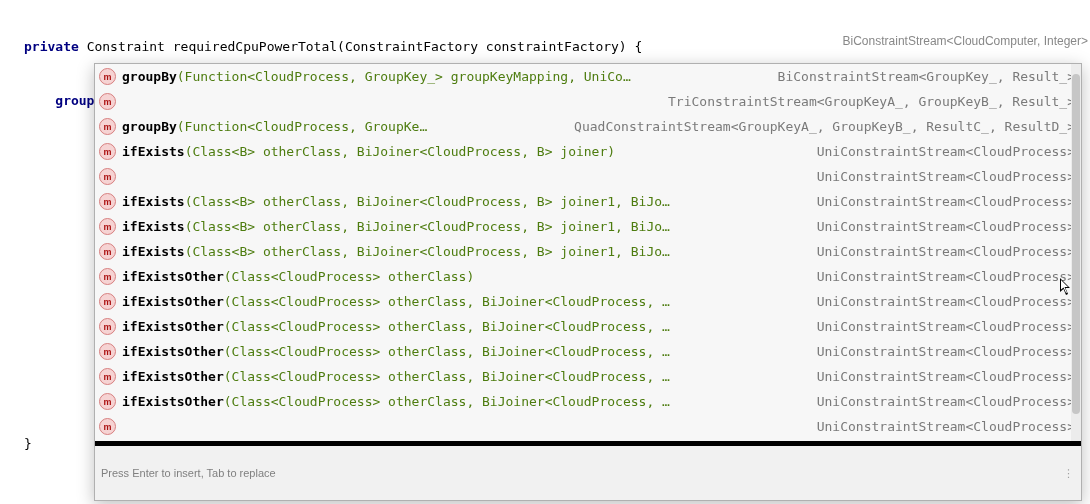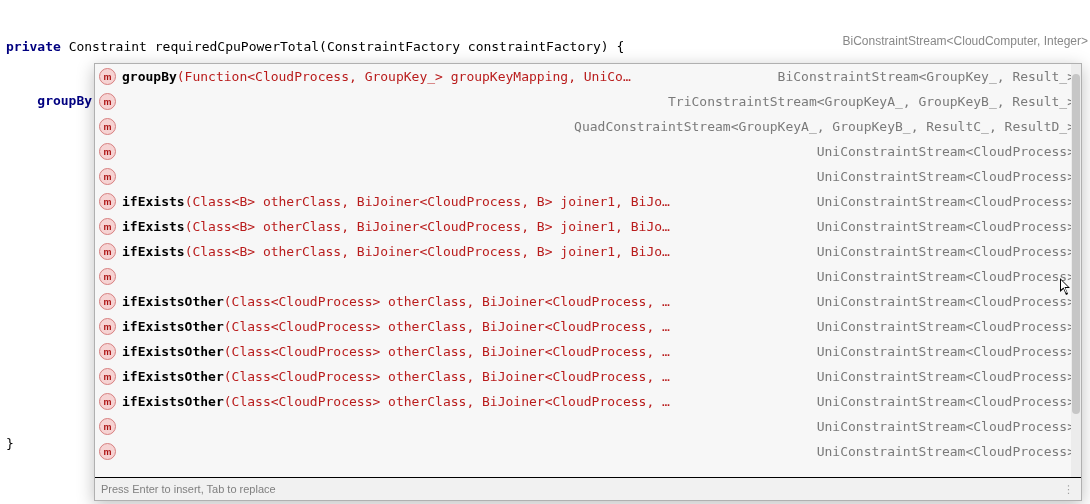--- a/index.html
+++ b/index.html
@@ -33,21 +33,21 @@
     padding: 0 4px;
   }
   .inlayRight {
     position: absolute;
     right: 2px;
     top: 32px;
     color: #888888;
     font-family: "Lucida Grande", "Segoe UI", Arial, sans-serif;
     font-size: 12px;
   }
-  .line { position: relative; padding-left: 6px; }
+  .line { position: relative; padding-left: 24px; }
   .brace { color: #000000; }
 
   
   .popup {
     position: absolute;
     left: 94px;
     top: 63px;
     width: 986px;
     height: 436px;
     background: #f7f7f7;
@@ -84,34 +84,34 @@
     margin-right: 6px;
     flex: 0 0 auto;
     font-family: Arial, sans-serif;
   }
   .row .sig {
     flex: 0 1 auto;
     white-space: nowrap;
     overflow: hidden;
   }
   .row .name { font-weight: bold; color: #000000; }
-  .row .params { color: #b91c1c; }
+  .row .params { color: #4d7c0f; }
   .row .spacer { flex: 1 1 30px; min-width: 8px; }
   .row .ret {
     flex: 0 0 auto;
     color: #7a7a7a;
     white-space: nowrap;
   }
   .popup-footer {
     flex: 0 0 auto;
     height: 22px;
-    border-top: 1px solid #000000;
+    border-top: 5px solid #000000;
     display: flex;
     align-items: center;
-    padding: 0 6px;
+    padding: 16px 6px;
     background: #f1f1f1;
   }
   .footer-text {
     color: #808080;
     font-family: "Lucida Grande", "Segoe UI", Arial, sans-serif;
     font-size: 11px;
   }
   .footer-dots {
     margin-left: auto;
     color: #a0a0a0;
@@ -185,25 +185,27 @@
         <span class="spacer"></span>
         <span class="ret">BiConstraintStream&lt;GroupKey_, Result_&gt;</span>
       </div>
       <div class="row">
         <span class="icon">m</span>
         <span class="spacer"></span>
         <span class="ret">TriConstraintStream&lt;GroupKeyA_, GroupKeyB_, Result_&gt;</span>
       </div>
       <div class="row">
         <span class="icon">m</span>
+        <span class="sig"><span class="name">groupBy</span><span class="params">(Function&lt;CloudProcess, GroupKe…</span></span>
         <span class="spacer"></span>
         <span class="ret">QuadConstraintStream&lt;GroupKeyA_, GroupKeyB_, ResultC_, ResultD_&gt;</span>
       </div>
       <div class="row">
         <span class="icon">m</span>
+        <span class="sig"><span class="name">ifExists</span><span class="params">(Class&lt;B&gt; otherClass, BiJoiner&lt;CloudProcess, B&gt; joiner)</span></span>
         <span class="spacer"></span>
         <span class="ret">UniConstraintStream&lt;CloudProcess&gt;</span>
       </div>
       <div class="row">
         <span class="icon">m</span>
         <span class="spacer"></span>
         <span class="ret">UniConstraintStream&lt;CloudProcess&gt;</span>
       </div>
       <div class="row">
         <span class="icon">m</span>
@@ -218,20 +220,21 @@
         <span class="ret">UniConstraintStream&lt;CloudProcess&gt;</span>
       </div>
       <div class="row">
         <span class="icon">m</span>
         <span class="sig"><span class="name">ifExists</span><span class="params">(Class&lt;B&gt; otherClass, BiJoiner&lt;CloudProcess, B&gt; joiner1, BiJo…</span></span>
         <span class="spacer"></span>
         <span class="ret">UniConstraintStream&lt;CloudProcess&gt;</span>
       </div>
       <div class="row">
         <span class="icon">m</span>
+        <span class="sig"><span class="name">ifExistsOther</span><span class="params">(Class&lt;CloudProcess&gt; otherClass)</span></span>
         <span class="spacer"></span>
         <span class="ret">UniConstraintStream&lt;CloudProcess&gt;</span>
       </div>
       <div class="row">
         <span class="icon">m</span>
         <span class="sig"><span class="name">ifExistsOther</span><span class="params">(Class&lt;CloudProcess&gt; otherClass, BiJoiner&lt;CloudProcess, …</span></span>
         <span class="spacer"></span>
         <span class="ret">UniConstraintStream&lt;CloudProcess&gt;</span>
       </div>
       <div class="row">

